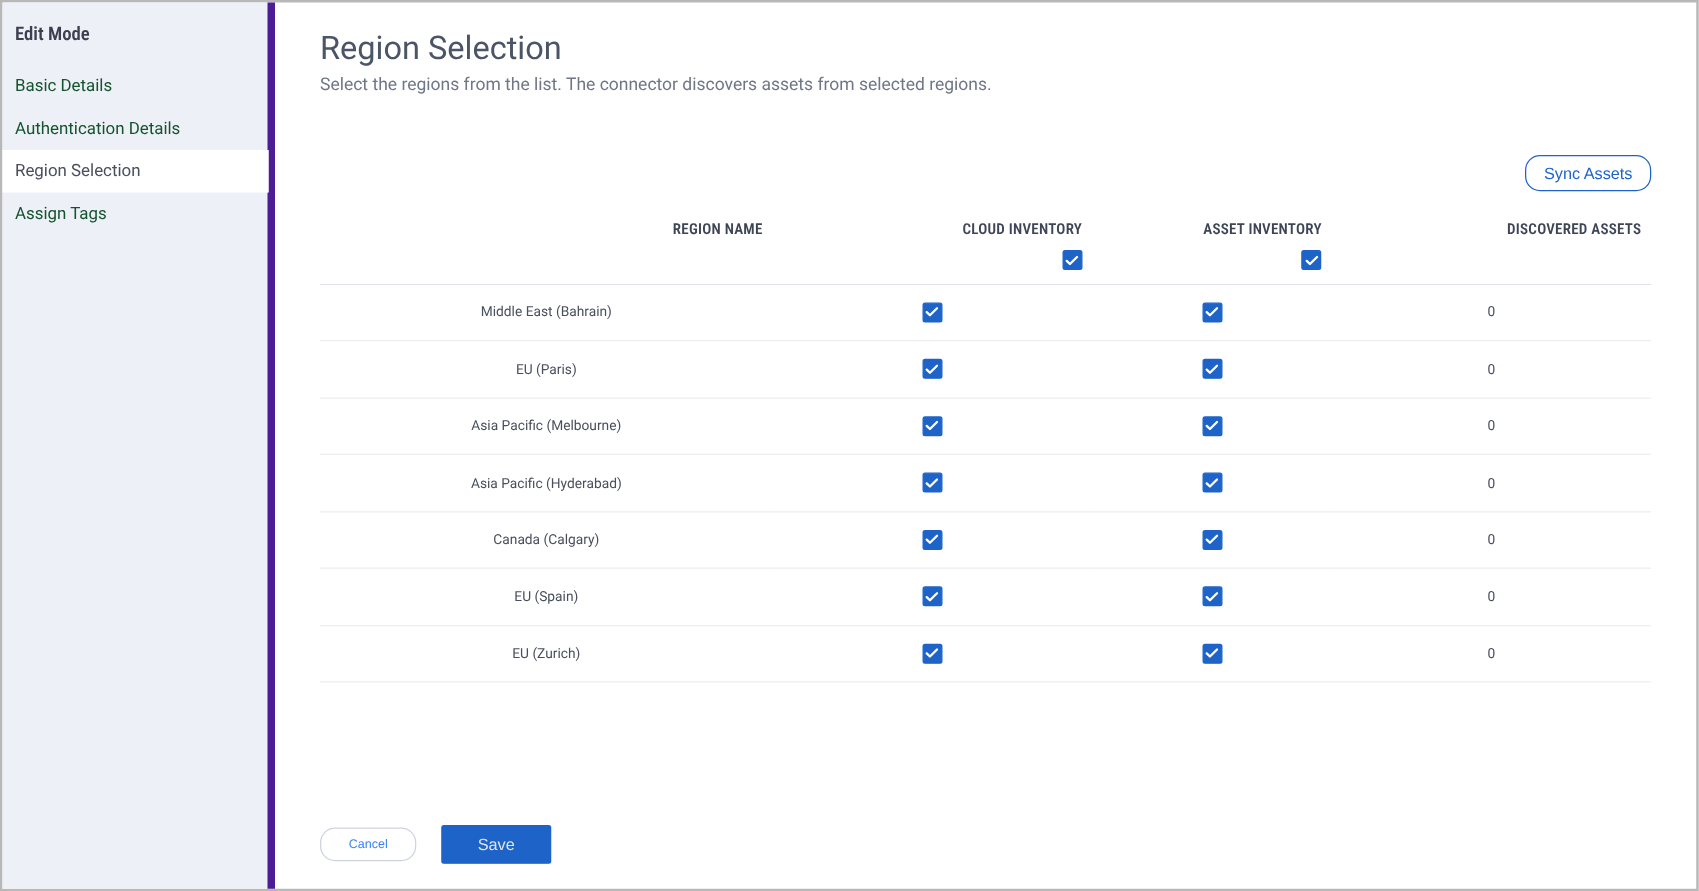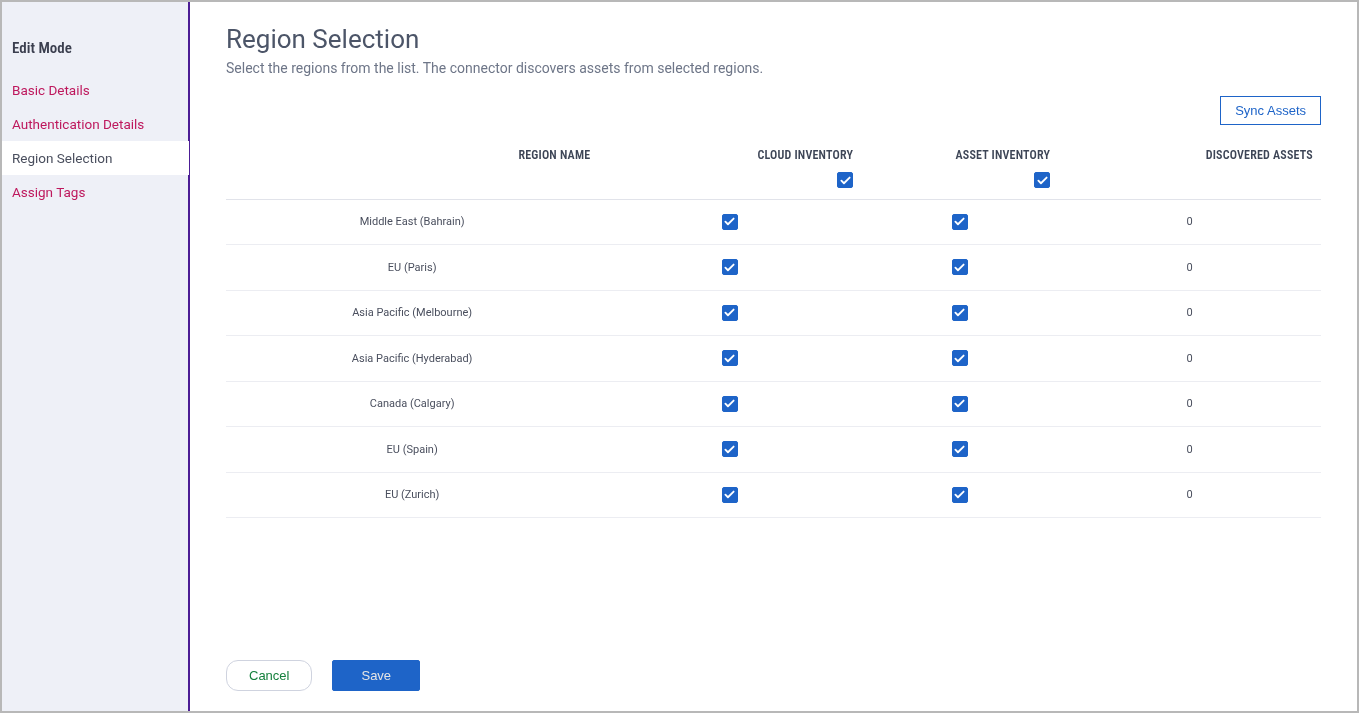--- a/index.html
+++ b/index.html
@@ -13,37 +13,37 @@
     width: 1359px;
     height: 713px;
     border: 2px solid #b8b8b8;
     display: flex;
     flex-direction: row;
     background: #fff;
     position: relative;
   }
   
   .sidebar {
-    width: 188px;
+    width: 218px;
     background: #eef0f7;
-    border-right: 2px solid #4c1d95;
+    border-right: 6px solid #4c1d95;
     flex-shrink: 0;
-    padding-top: 23px;
+    padding-top: 2px;
   }
   .sidebar-title {
     font-family: "Segoe UI Semibold", "Roboto Condensed", Arial, sans-serif;
     font-weight: 600;
     font-size: 15px;
     color: #3b3f4f;
     padding: 14px 10px 16px 10px;
     letter-spacing: 0;
   }
   .sidebar-item {
     font-size: 13.5px;
-    color: #be185d;
+    color: #14532d;
     padding: 9px 10px;
     cursor: pointer;
     background: transparent;
   }
   .sidebar-item.active {
     background: #ffffff;
     color: #4a4f5e;
     position: relative;
   }
   .sidebar-item.active::after {
@@ -71,32 +71,32 @@
   .page-title {
     font-family: "Segoe UI", Roboto, Arial, sans-serif;
     font-size: 26px;
     font-weight: 400;
     color: #4c5568;
     margin-bottom: 6px;
   }
   .page-subtitle {
     font-size: 14px;
     color: #6e7688;
-    margin-bottom: 20px;
+    margin-bottom: 48px;
   }
   .toolbar {
     display: flex;
     justify-content: flex-end;
     margin-bottom: 12px;
   }
   .btn-outline-blue {
     background: #fff;
     color: #1e64c8;
     border: 1px solid #1e64c8;
-    border-radius: 0;
+    border-radius: 12px;
     padding: 6px 14px;
     font-size: 13px;
     cursor: pointer;
   }
   
   .table-wrap {
     position: relative;
     height: 436px;
     overflow-y: auto;
     border-top: 1px solid #fff;
@@ -155,25 +155,25 @@
   .table-wrap::-webkit-scrollbar-track { background: transparent; }
   
   .footer {
     padding: 18px 36px 20px 36px;
     display: flex;
     gap: 20px;
     align-items: center;
   }
   .btn-cancel {
     background: #fff;
-    color: #15803d;
+    color: #3b82f6;
     border: 1px solid #cfd3df;
     border-radius: 12px;
     padding: 7px 22px;
-    font-size: 13px;
+    font-size: 10px;
     cursor: pointer;
   }
   .btn-save {
     background: #1e64c8;
     color: #e5e5e5;
     border: 1px solid #1e64c8;
     border-radius: 2px;
     padding: 7px 28px;
     font-size: 13px;
     cursor: pointer;

